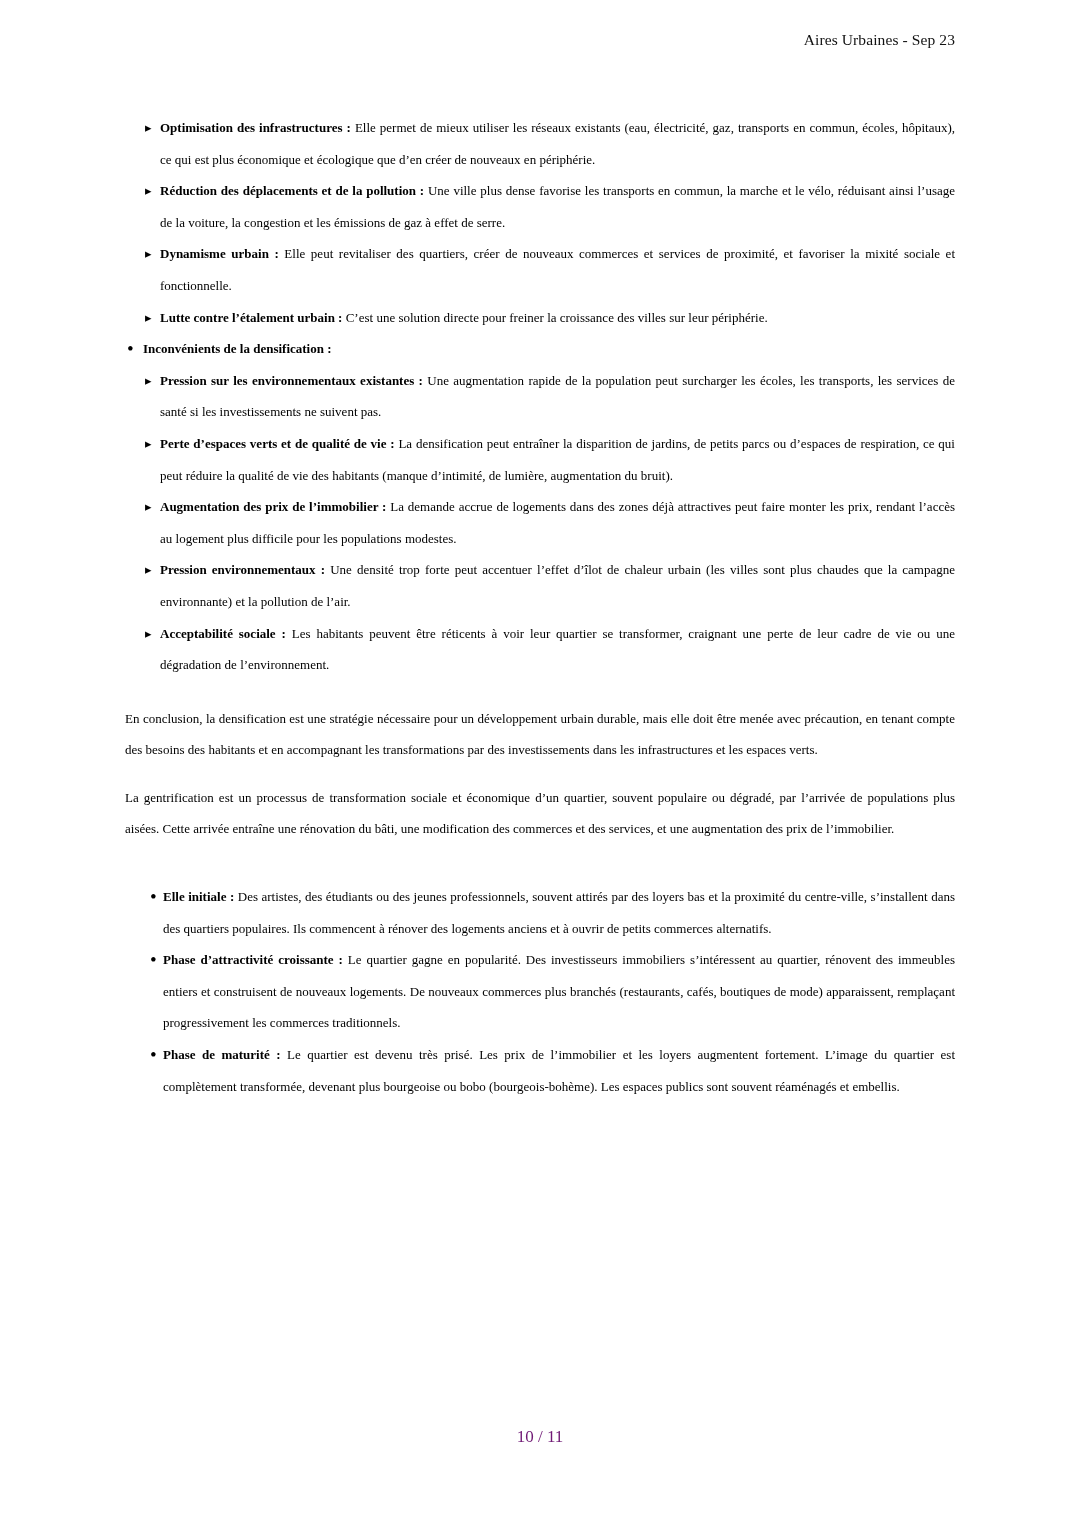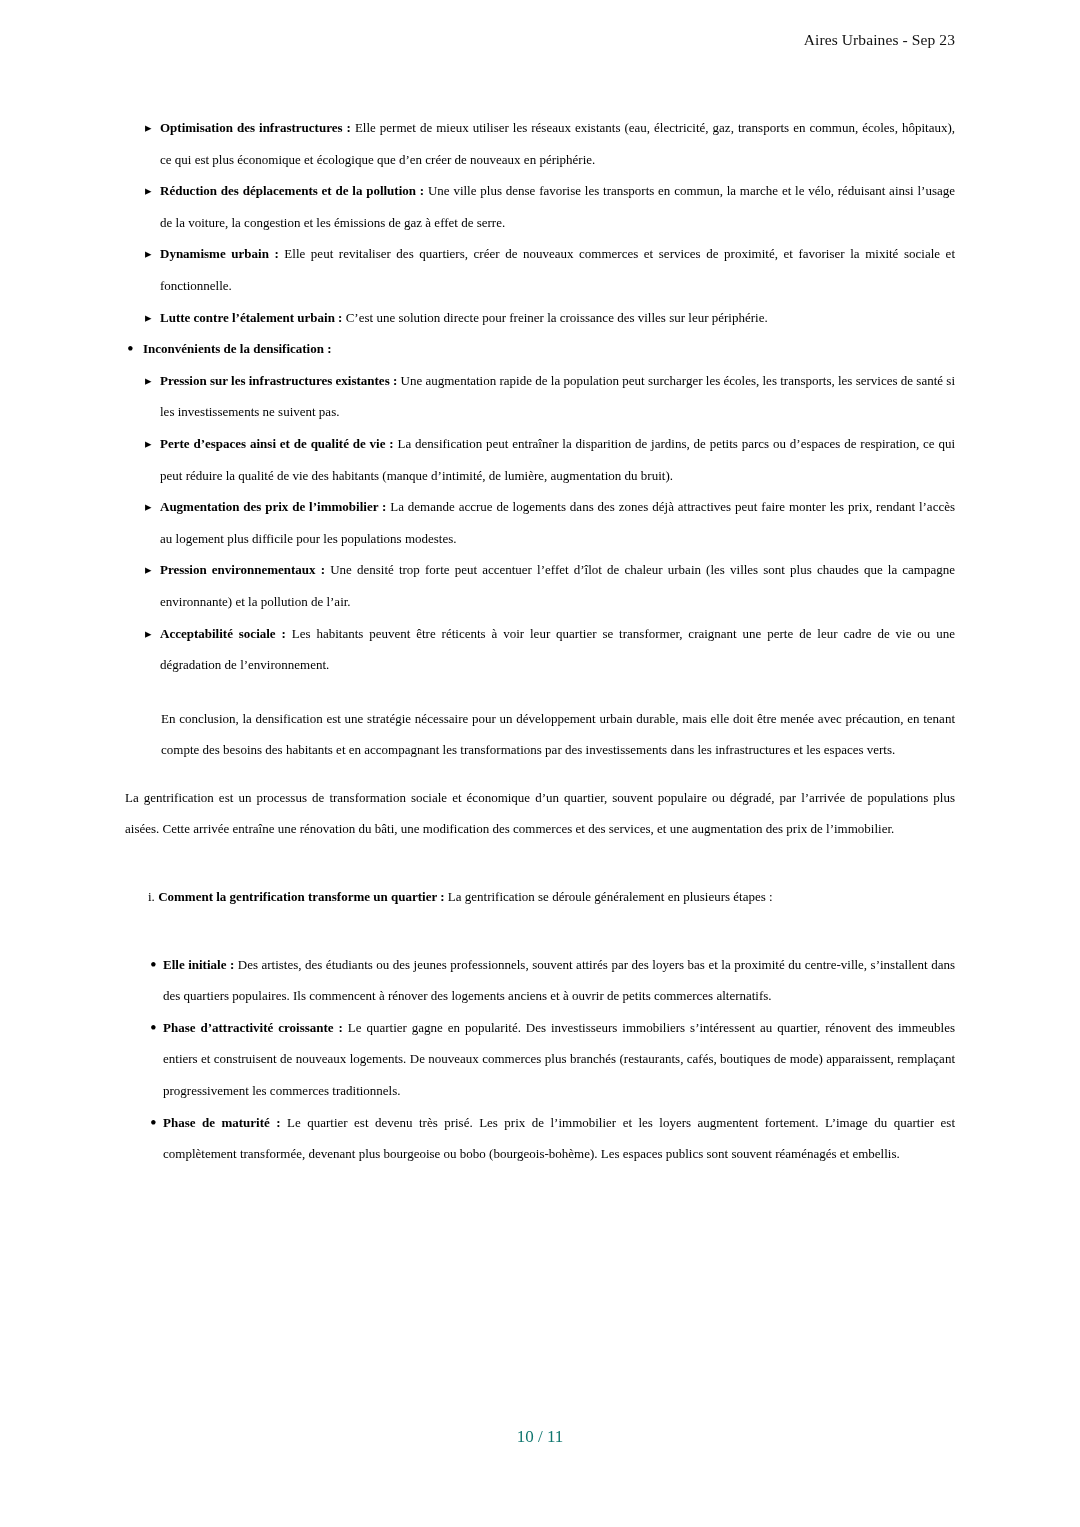--- a/index.html
+++ b/index.html
@@ -97,21 +97,21 @@
   }
   ul.phases > li > .marker-dot {
     position: absolute;
     left: 25px;
     top: 0;
     font-size: 19.2px;
     line-height: 31.6px;
   }
 
   .blk-gap-sm { height: 0px; }
-  .conclusion { margin-top: 22px; margin-left: 36px; }
+  .conclusion { margin-top: 22px; }
   .section-head {
     font-size: 19.2px;
     line-height: 31.6px;
     font-weight: bold;
     margin: 0;
     margin-top: 26px;
   }
   .section-body { margin-top: 16px; }
 
   .sub-roman {
@@ -127,21 +127,21 @@
 
   .phases-wrap { margin-top: 36px; }
 
   .folio {
     position: absolute;
     left: 0;
     right: 0;
     top: 1427px;
     text-align: center;
     font-size: 17px;
-    color: #0f766e;
+    color: #701a75;
   }
 </style>
 </head>
 <body>
 
 <div class="page">
 
   <div class="running-head">Aires Urbaines - Sep 23</div>
 
   <div class="content">
@@ -170,47 +170,44 @@
         <span class="marker-dot">•</span>
         <p class="para"><span class="lead">Inconvénients de la densification :</span></p>
       </li>
     </ul>
 
     <div class="blk-gap-sm"></div>
 
     <ul class="lvl2">
       <li>
         <span class="marker-tri">▸</span>
-        <p class="para"><span class="lead">Pression sur les infrastructures existantes :</span><span> Une augmentation rapide de la population peut surcharger les écoles, les transports, les services de santé si les investissements ne suivent pas.</span></p>
-      </li>
-      <li>
-        <span class="marker-tri">▸</span>
-        <p class="para"><span class="lead">Perte d’espaces ainsi et de qualité de vie :</span><span> La densification peut entraîner la disparition de jardins, de petits parcs ou d’espaces de respiration, ce qui peut réduire la qualité de vie des habitants (manque d’intimité, de lumière, augmentation du bruit).</span></p>
+        <p class="para"><span class="lead">Pression sur les environnementaux existantes :</span><span> Une augmentation rapide de la population peut surcharger les écoles, les transports, les services de santé si les investissements ne suivent pas.</span></p>
+      </li>
+      <li>
+        <span class="marker-tri">▸</span>
+        <p class="para"><span class="lead">Perte d’espaces verts et de qualité de vie :</span><span> La densification peut entraîner la disparition de jardins, de petits parcs ou d’espaces de respiration, ce qui peut réduire la qualité de vie des habitants (manque d’intimité, de lumière, augmentation du bruit).</span></p>
       </li>
       <li>
         <span class="marker-tri">▸</span>
         <p class="para"><span class="lead">Augmentation des prix de l’immobilier :</span><span> La demande accrue de logements dans des zones déjà attractives peut faire monter les prix, rendant l’accès au logement plus difficile pour les populations modestes.</span></p>
       </li>
       <li>
         <span class="marker-tri">▸</span>
         <p class="para"><span class="lead">Pression environnementaux :</span><span> Une densité trop forte peut accentuer l’effet d’îlot de chaleur urbain (les villes sont plus chaudes que la campagne environnante) et la pollution de l’air.</span></p>
       </li>
       <li>
         <span class="marker-tri">▸</span>
         <p class="para"><span class="lead">Acceptabilité sociale :</span><span> Les habitants peuvent être réticents à voir leur quartier se transformer, craignant une perte de leur cadre de vie ou une dégradation de l’environnement.</span></p>
       </li>
     </ul>
 
     <p class="para conclusion">En conclusion, la densification est une stratégie nécessaire pour un développement urbain durable, mais elle doit être menée avec précaution, en tenant compte des besoins des habitants et en accompagnant les transformations par des investissements dans les infrastructures et les espaces verts.</p>
 
     <p class="para section-body">La gentrification est un processus de transformation sociale et économique d’un quartier, souvent populaire ou dégradé, par l’arrivée de populations plus aisées. Cette arrivée entraîne une rénovation du bâti, une modification des commerces et des services, et une augmentation des prix de l’immobilier.</p>
 
-    <p class="para sub-roman">
-        <span class="hang"><span>i.</span> <span class="lead">Comment la gentrification transforme un quartier :</span><span> La gentrification se déroule généralement en plusieurs étapes :</span></span>
-      </p>
 
     <div class="phases-wrap">
       <ul class="phases">
         <li>
           <span class="marker-dot">•</span>
           <p class="para"><span class="lead">Elle initiale :</span><span> Des artistes, des étudiants ou des jeunes professionnels, souvent attirés par des loyers bas et la proximité du centre-ville, s’installent dans des quartiers populaires. Ils commencent à rénover des logements anciens et à ouvrir de petits commerces alternatifs.</span></p>
         </li>
         <li>
           <span class="marker-dot">•</span>
           <p class="para"><span class="lead">Phase d’attractivité croissante :</span><span> Le quartier gagne en popularité. Des investisseurs immobiliers s’intéressent au quartier, rénovent des immeubles entiers et construisent de nouveaux logements. De nouveaux commerces plus branchés (restaurants, cafés, boutiques de mode) apparaissent, remplaçant progressivement les commerces traditionnels.</span></p>

